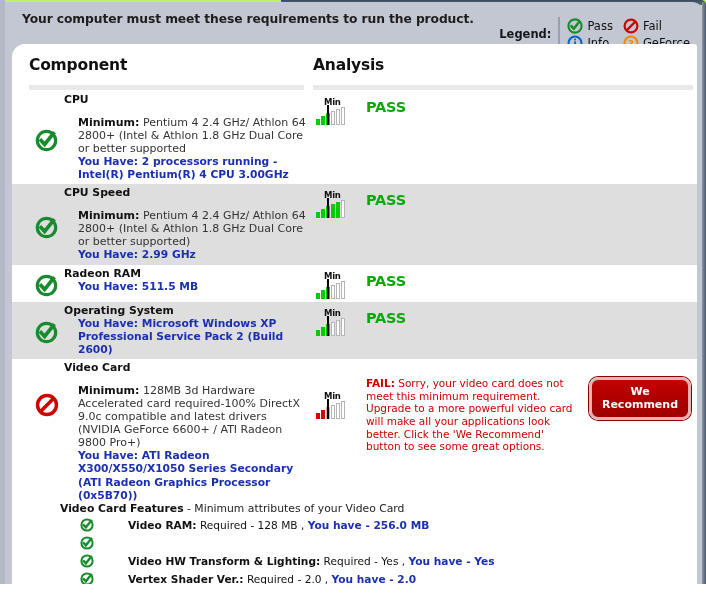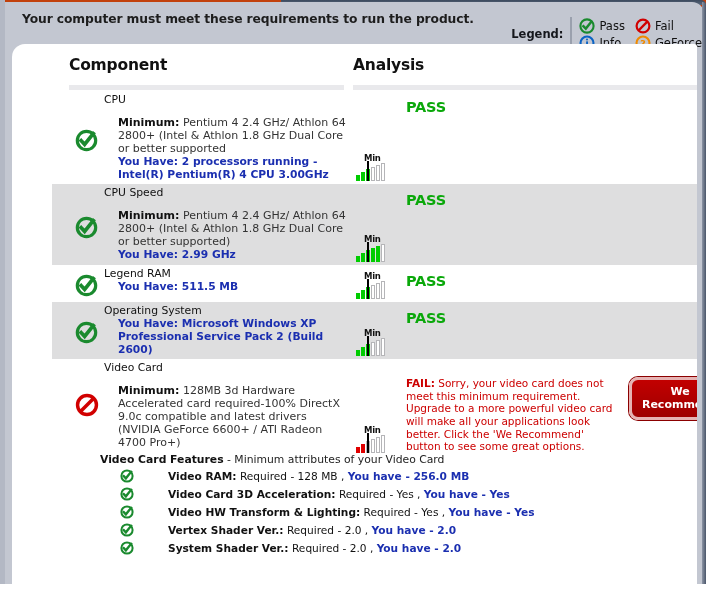--- a/index.html
+++ b/index.html
@@ -8,21 +8,21 @@
     width: 706px; height: 607px;
     overflow: hidden;
     background: #ffffff;
     font-family: "DejaVu Sans", "Liberation Sans", sans-serif;
   }
 
   
   #app {
     position: relative;
     width: 706px; height: 584px;
-    background: #c2410c;
+    background: #bef264;
     overflow: hidden;
   }
   .dark-top-band {
     position: absolute; top: 0; left: 281px; right: 0; height: 5px;
     background: linear-gradient(#3c4a5e, #5d6b7e);
     border-top-right-radius: 10px;
   }
   .outer-panel {
     position: absolute;
     top: 2px; left: 0px; right: 2px; bottom: 0px;
@@ -44,21 +44,21 @@
   .header-bar {
     position: absolute;
     top: 12px; left: 22px;
     font-size: 12.3px; font-weight: bold; color: #1d1d1d;
     letter-spacing: -0.1px;
   }
 
   
   .legend {
     position: absolute;
-    top: 17px; right: 4px;
+    top: 17px; right: 16px;
     display: flex; align-items: center; gap: 7px;
   }
   .legend-label { font-size: 11.5px; font-weight: bold; color: #15171c; }
   .legend-sep { width: 2px; height: 34px; background: #9aa0ad; }
   .legend-grid {
     display: grid;
     grid-template-columns: auto auto;
     column-gap: 10px; row-gap: 1px;
     align-items: center;
   }
@@ -66,21 +66,20 @@
   .legend-item span.txt { font-size: 11.5px; color: #111; }
 
   
   .content-panel {
     position: absolute;
     top: 44px; left: 12px; right: 9px; bottom: 0;
     background: #ffffff;
     border-top-left-radius: 13px;
     border-top-right-radius: 3px;
     overflow: hidden;
-    padding-left: 40px;
   }
 
   .col-headers {
     position: relative; height: 38px;
   }
   .hdr {
     position: absolute; top: 12px;
     font-size: 15.5px; font-weight: bold; color: #111;
     letter-spacing: -0.2px;
   }
@@ -110,29 +109,29 @@
     display: flex; align-items: center; justify-content: center;
     padding-top: 6px;
   }
   .row .maincol {
     flex: 0 0 252px; width: 252px;
     padding-right: 4px;
   }
   .row .metercol {
     flex: 0 0 50px; width: 50px;
     padding-top: 6px;
-    display: flex; align-items: flex-end; justify-content: flex-start;
+    display: flex; align-items: flex-start; justify-content: flex-start;
   }
   .row .resultcol {
     flex: 1 1 auto;
     padding-top: 6px;
   }
 
   .comp-title {
-    font-size: 10.8px; font-weight: normal; color: #111;
+    font-size: 10.8px; font-weight: bold; color: #111;
     line-height: 13px;
   }
   .comp-body {
     padding-left: 14px;
     line-height: 13px;
   }
   .min-line { font-size: 11px; color: #111; margin-top: 10px; }
   .min-line b { font-weight: bold; }
   .min-line .val { font-weight: normal; color: #333; }
   .have-line {
@@ -347,21 +346,21 @@
 
       <div class="row">
         <div class="gutter"></div>
         <div class="statuscol">
           <svg width="23" height="23" viewBox="0 0 16 16">
               <circle cx="8" cy="8" r="6.4" fill="none" stroke="#1a8a2e" stroke-width="2.2"></circle>
               <path d="M4.3 8.1 L6.7 10.7 L12.7 3.2" fill="none" stroke="#1a8a2e" stroke-width="2.6" stroke-linecap="square"></path>
             </svg>
         </div>
         <div class="maincol">
-          <div class="comp-title">Legend RAM</div>
+          <div class="comp-title">Radeon RAM</div>
           <div class="comp-body">
             <div class="have-line">You Have: 511.5 MB</div>
           </div>
         </div>
         <div class="metercol">
           <div class="meter">
             <div class="minlbl">Min</div>
             <div class="bars">
               <div class="bar on-g" style="height:6px"></div>
               <div class="bar on-g" style="height:9px"></div>
@@ -415,21 +414,22 @@
         <div class="gutter"></div>
         <div class="statuscol" style="align-items:flex-start;padding-top:32px">
           <svg width="24" height="24" viewBox="0 0 16 16">
               <circle cx="8" cy="8" r="6.3" fill="none" stroke="#d10000" stroke-width="2.3"></circle>
               <line x1="3.5" y1="12.5" x2="12.5" y2="3.5" stroke="#d10000" stroke-width="2.3"></line>
             </svg>
         </div>
         <div class="maincol">
           <div class="comp-title">Video Card</div>
           <div class="comp-body">
-            <div class="min-line"><b>Minimum:</b> <span class="val">128MB 3d Hardware Accelerated card required-100% DirectX 9.0c compatible and latest drivers (NVIDIA GeForce 6600+ / ATI Radeon 4700 Pro+)</span></div>
+            <div class="min-line"><b>Minimum:</b> <span class="val">128MB 3d Hardware Accelerated card required-100% DirectX 9.0c compatible and latest drivers (NVIDIA GeForce 6600+ / ATI Radeon 9800 Pro+)</span></div>
+            <div class="have-line">You Have: ATI Radeon X300/X550/X1050 Series Secondary (ATI Radeon Graphics Processor (0x5B70))</div>
           </div>
         </div>
         <div class="metercol" style="padding-top:32px">
           <div class="meter">
             <div class="minlbl">Min</div>
             <div class="bars">
               <div class="bar on-r" style="height:6px"></div>
               <div class="bar on-r" style="height:9px"></div>
               <div class="bar off" style="height:12px"></div>
               <div class="bar off" style="height:14px"></div>
@@ -454,21 +454,20 @@
                 <path d="M4.3 8.1 L6.7 10.7 L12.7 3.2" fill="none" stroke="#1a8a2e" stroke-width="2.7" stroke-linecap="square"></path>
               </svg></span>
           <span class="ftxt"><b>Video RAM:</b><span> Required - 128 MB , </span><span class="fblue">You have - 256.0 MB</span></span>
         </div>
 
         <div class="feature-item">
           <span class="ico"><svg width="14" height="14" viewBox="0 0 16 16">
                 <circle cx="8" cy="8" r="6.4" fill="none" stroke="#1a8a2e" stroke-width="2.3"></circle>
                 <path d="M4.3 8.1 L6.7 10.7 L12.7 3.2" fill="none" stroke="#1a8a2e" stroke-width="2.7" stroke-linecap="square"></path>
               </svg></span>
-          <span class="ftxt"><b>Video Card 3D Acceleration:</b><span> Required - Yes , </span><span class="fblue">You have - Yes</span></span>
         </div>
 
         <div class="feature-item">
           <span class="ico"><svg width="14" height="14" viewBox="0 0 16 16">
                 <circle cx="8" cy="8" r="6.4" fill="none" stroke="#1a8a2e" stroke-width="2.3"></circle>
                 <path d="M4.3 8.1 L6.7 10.7 L12.7 3.2" fill="none" stroke="#1a8a2e" stroke-width="2.7" stroke-linecap="square"></path>
               </svg></span>
           <span class="ftxt"><b>Video HW Transform &amp; Lighting:</b><span> Required - Yes , </span><span class="fblue">You have - Yes</span></span>
         </div>
 

